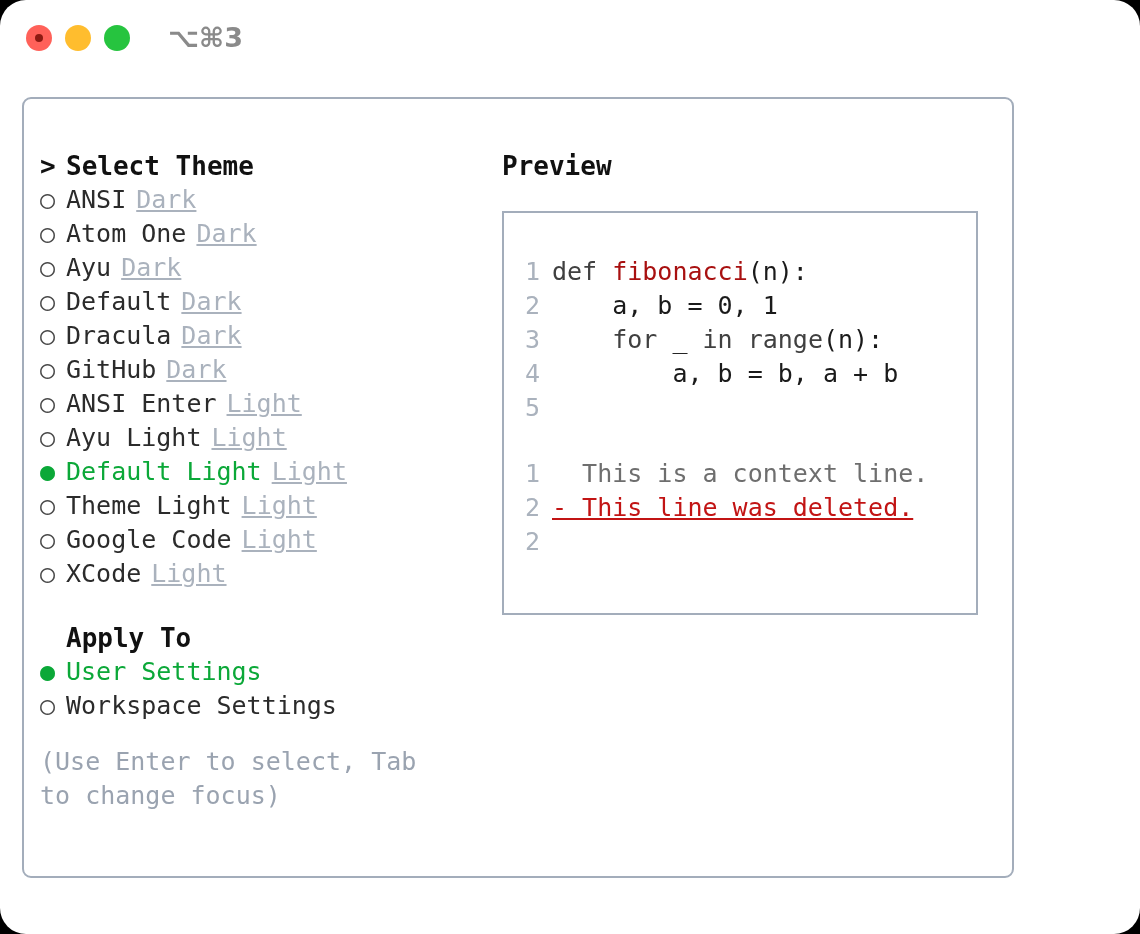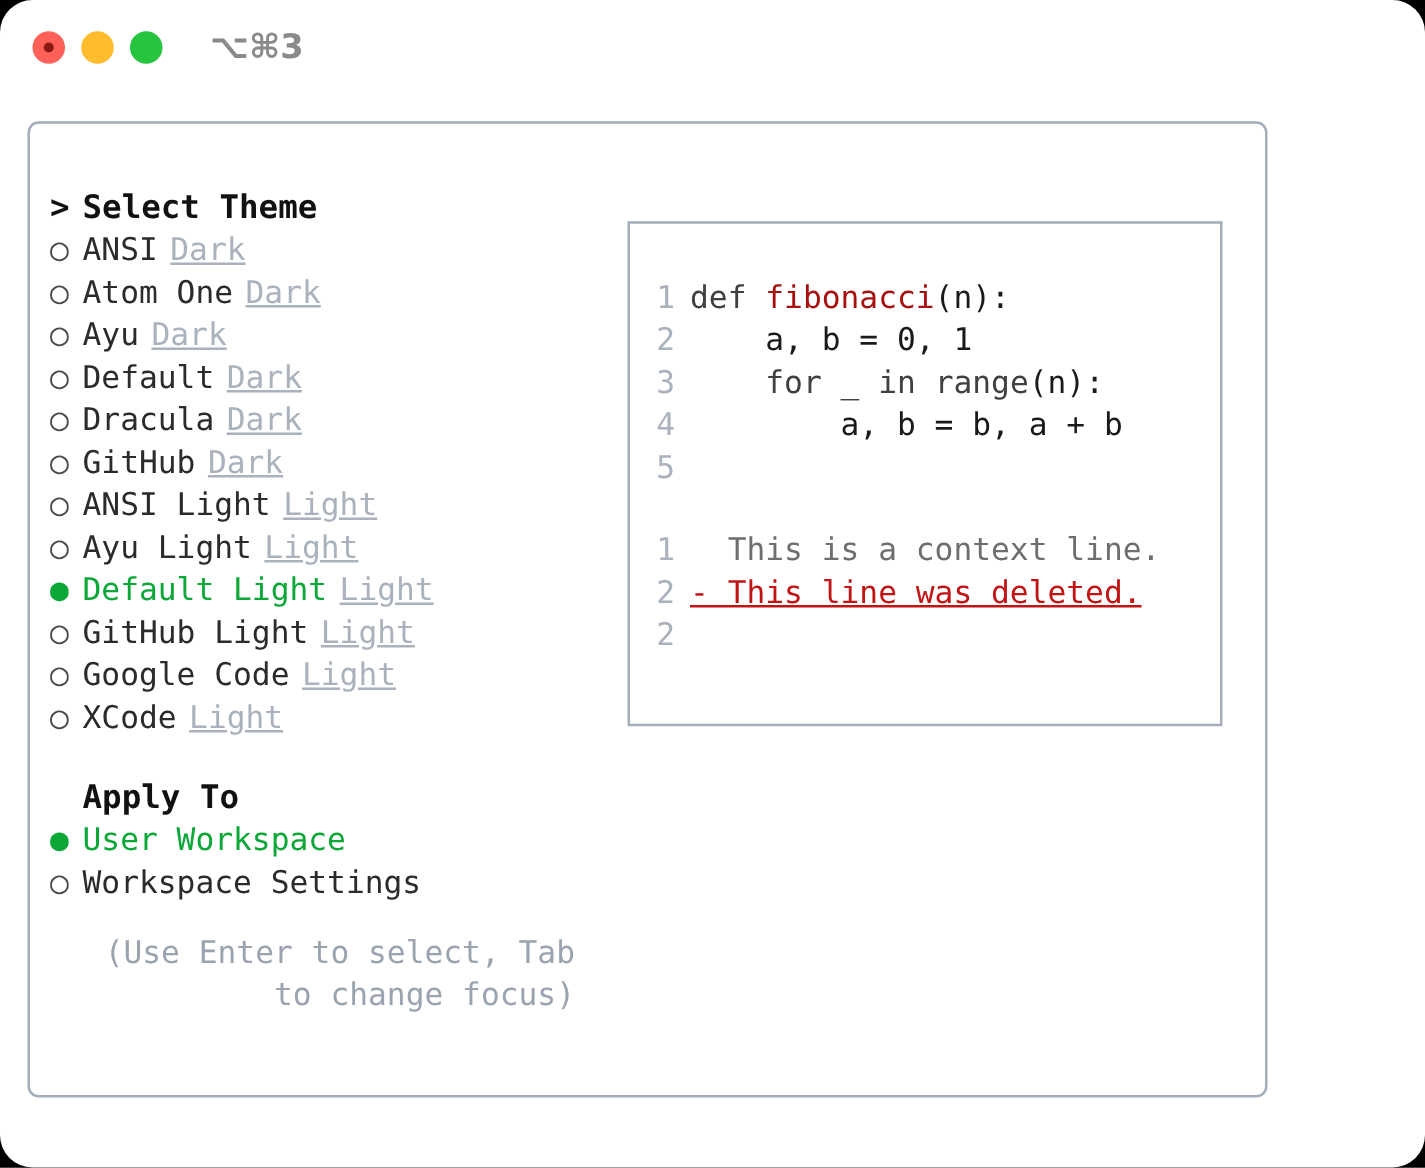--- a/index.html
+++ b/index.html
@@ -142,21 +142,20 @@
 
   .spacer-20 { height: 22px; }
   .spacer-30 { height: 30px; }
 
   #help {
     font-size: 25px;
     line-height: 34px;
     color: #9aa3b0;
     width: 420px;
     white-space: pre-wrap;
-    text-align: right;
   }
 
   
   #preview-title {
     font-size: 26px;
     font-weight: 700;
     color: #111111;
     line-height: 34px;
     height: 34px;
     white-space: pre;
@@ -216,45 +215,46 @@
         <span class="caret">&gt;</span><span>Select Theme</span>
       </div>
 
       <div id="theme-list">
           <div class="row"><span class="marker">○</span><span class="label">ANSI</span><span class="cat">Dark</span></div>
           <div class="row"><span class="marker">○</span><span class="label">Atom One</span><span class="cat">Dark</span></div>
           <div class="row"><span class="marker">○</span><span class="label">Ayu</span><span class="cat">Dark</span></div>
           <div class="row"><span class="marker">○</span><span class="label">Default</span><span class="cat">Dark</span></div>
           <div class="row"><span class="marker">○</span><span class="label">Dracula</span><span class="cat">Dark</span></div>
           <div class="row"><span class="marker">○</span><span class="label">GitHub</span><span class="cat">Dark</span></div>
-          <div class="row"><span class="marker">○</span><span class="label">ANSI Light</span><span class="cat">Light</span></div>
+          <div class="row"><span class="marker">○</span><span class="label">ANSI Enter</span><span class="cat">Light</span></div>
           <div class="row"><span class="marker">○</span><span class="label">Ayu Light</span><span class="cat">Light</span></div>
           <div class="row"><span class="marker sel">●</span><span class="label sel">Default Light</span><span class="cat">Light</span></div>
-          <div class="row"><span class="marker">○</span><span class="label">GitHub Light</span><span class="cat">Light</span></div>
+          <div class="row"><span class="marker">○</span><span class="label">Theme Light</span><span class="cat">Light</span></div>
           <div class="row"><span class="marker">○</span><span class="label">Google Code</span><span class="cat">Light</span></div>
           <div class="row"><span class="marker">○</span><span class="label">XCode</span><span class="cat">Light</span></div>
         </div>
 
       <div class="spacer-30"></div>
 
       <div class="section-head">
         <span class="caret blank">&gt;</span><span>Apply To</span>
       </div>
 
       <div id="apply-list">
-          <div class="row"><span class="marker sel">●</span><span class="label sel">User Workspace</span></div>
+          <div class="row"><span class="marker sel">●</span><span class="label sel">User Settings</span></div>
           <div class="row"><span class="marker">○</span><span class="label">Workspace Settings</span></div>
         </div>
 
       <div class="spacer-20"></div>
 
       <div id="help">(Use Enter to select, Tab to change focus)</div>
     </div>
 
     <div id="right-col">
+      <div id="preview-title">Preview</div>
       <div id="preview-box">
         <div id="code-block">
             <div class="code-line"><span class="lineno">1</span><span class="code-text"><span class="kw">def </span><span class="fn">fibonacci</span><span class="pl">(n):</span></span></div>
             <div class="code-line"><span class="lineno">2</span><span class="code-text"><span class="pl">    a, b = 0, 1</span></span></div>
             <div class="code-line"><span class="lineno">3</span><span class="code-text"><span class="pl">    </span><span class="kw">for</span><span class="pl"> _ </span><span class="kw">in</span><span class="pl"> </span><span class="kw">range</span><span class="pl">(n):</span></span></div>
             <div class="code-line"><span class="lineno">4</span><span class="code-text"><span class="pl">        a, b = b, a + b</span></span></div>
             <div class="code-line"><span class="lineno">5</span></div>
           </div>
         <div class="gap"></div>
         <div id="diff-block">

